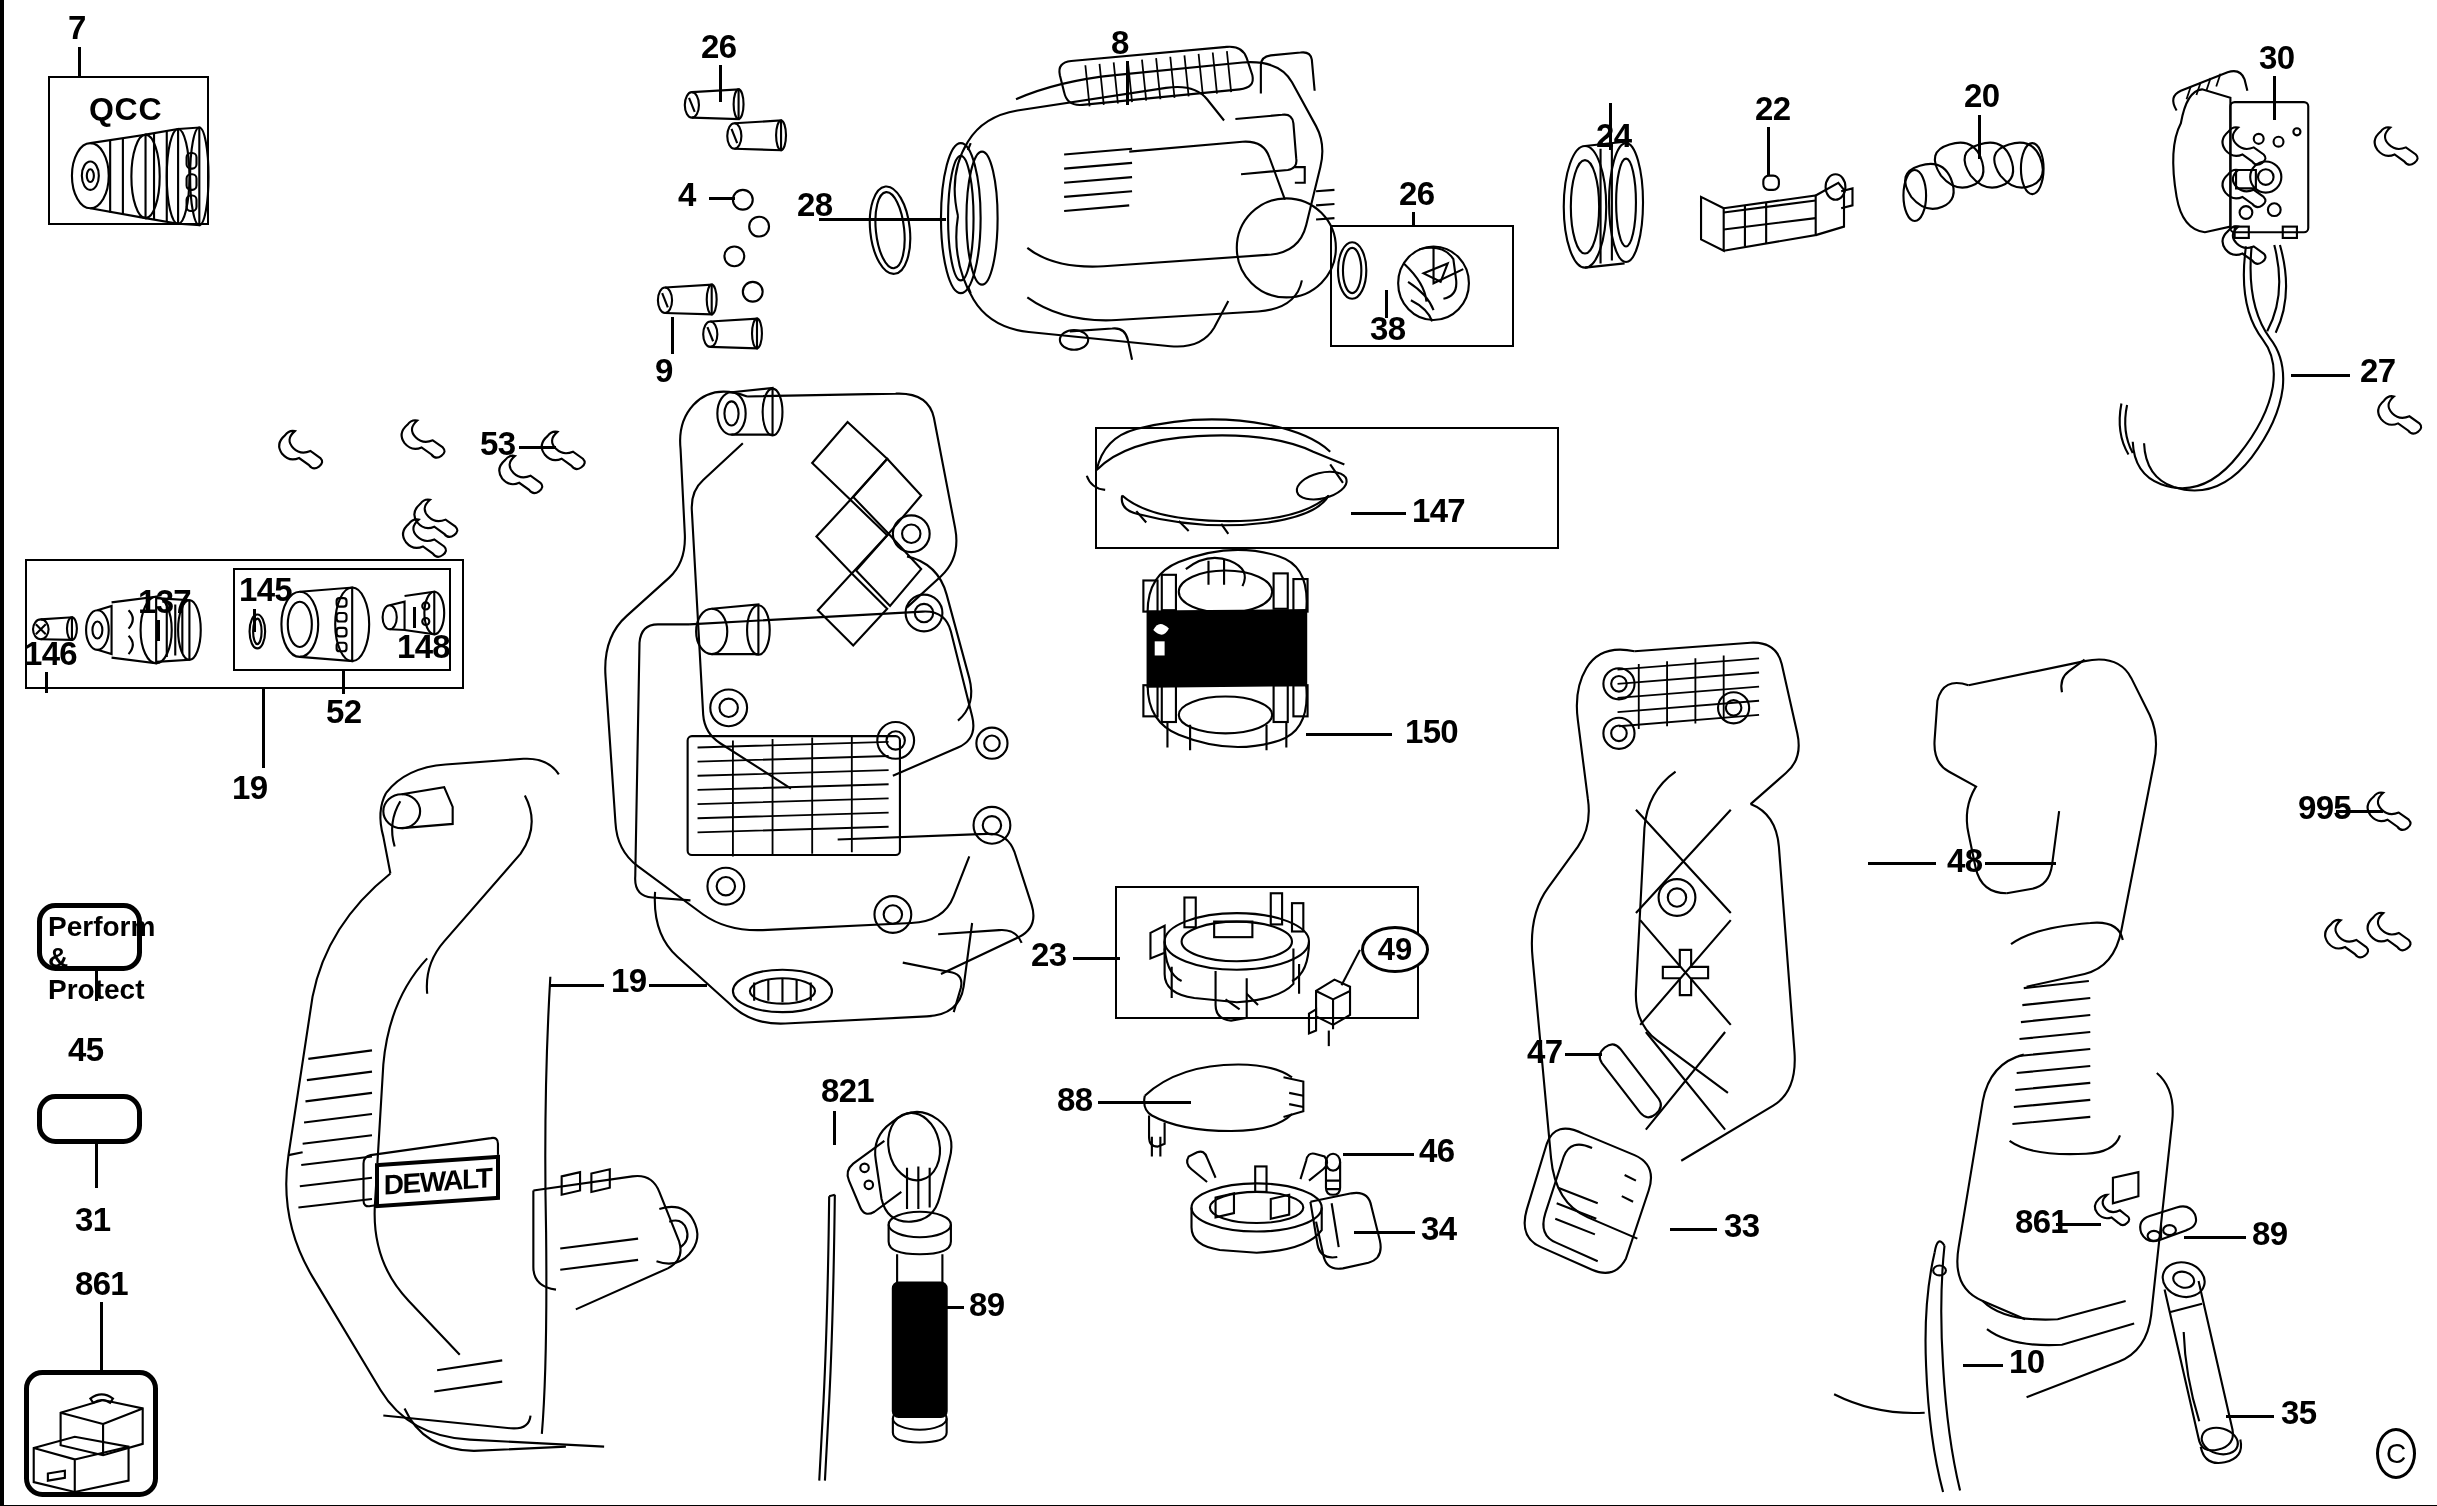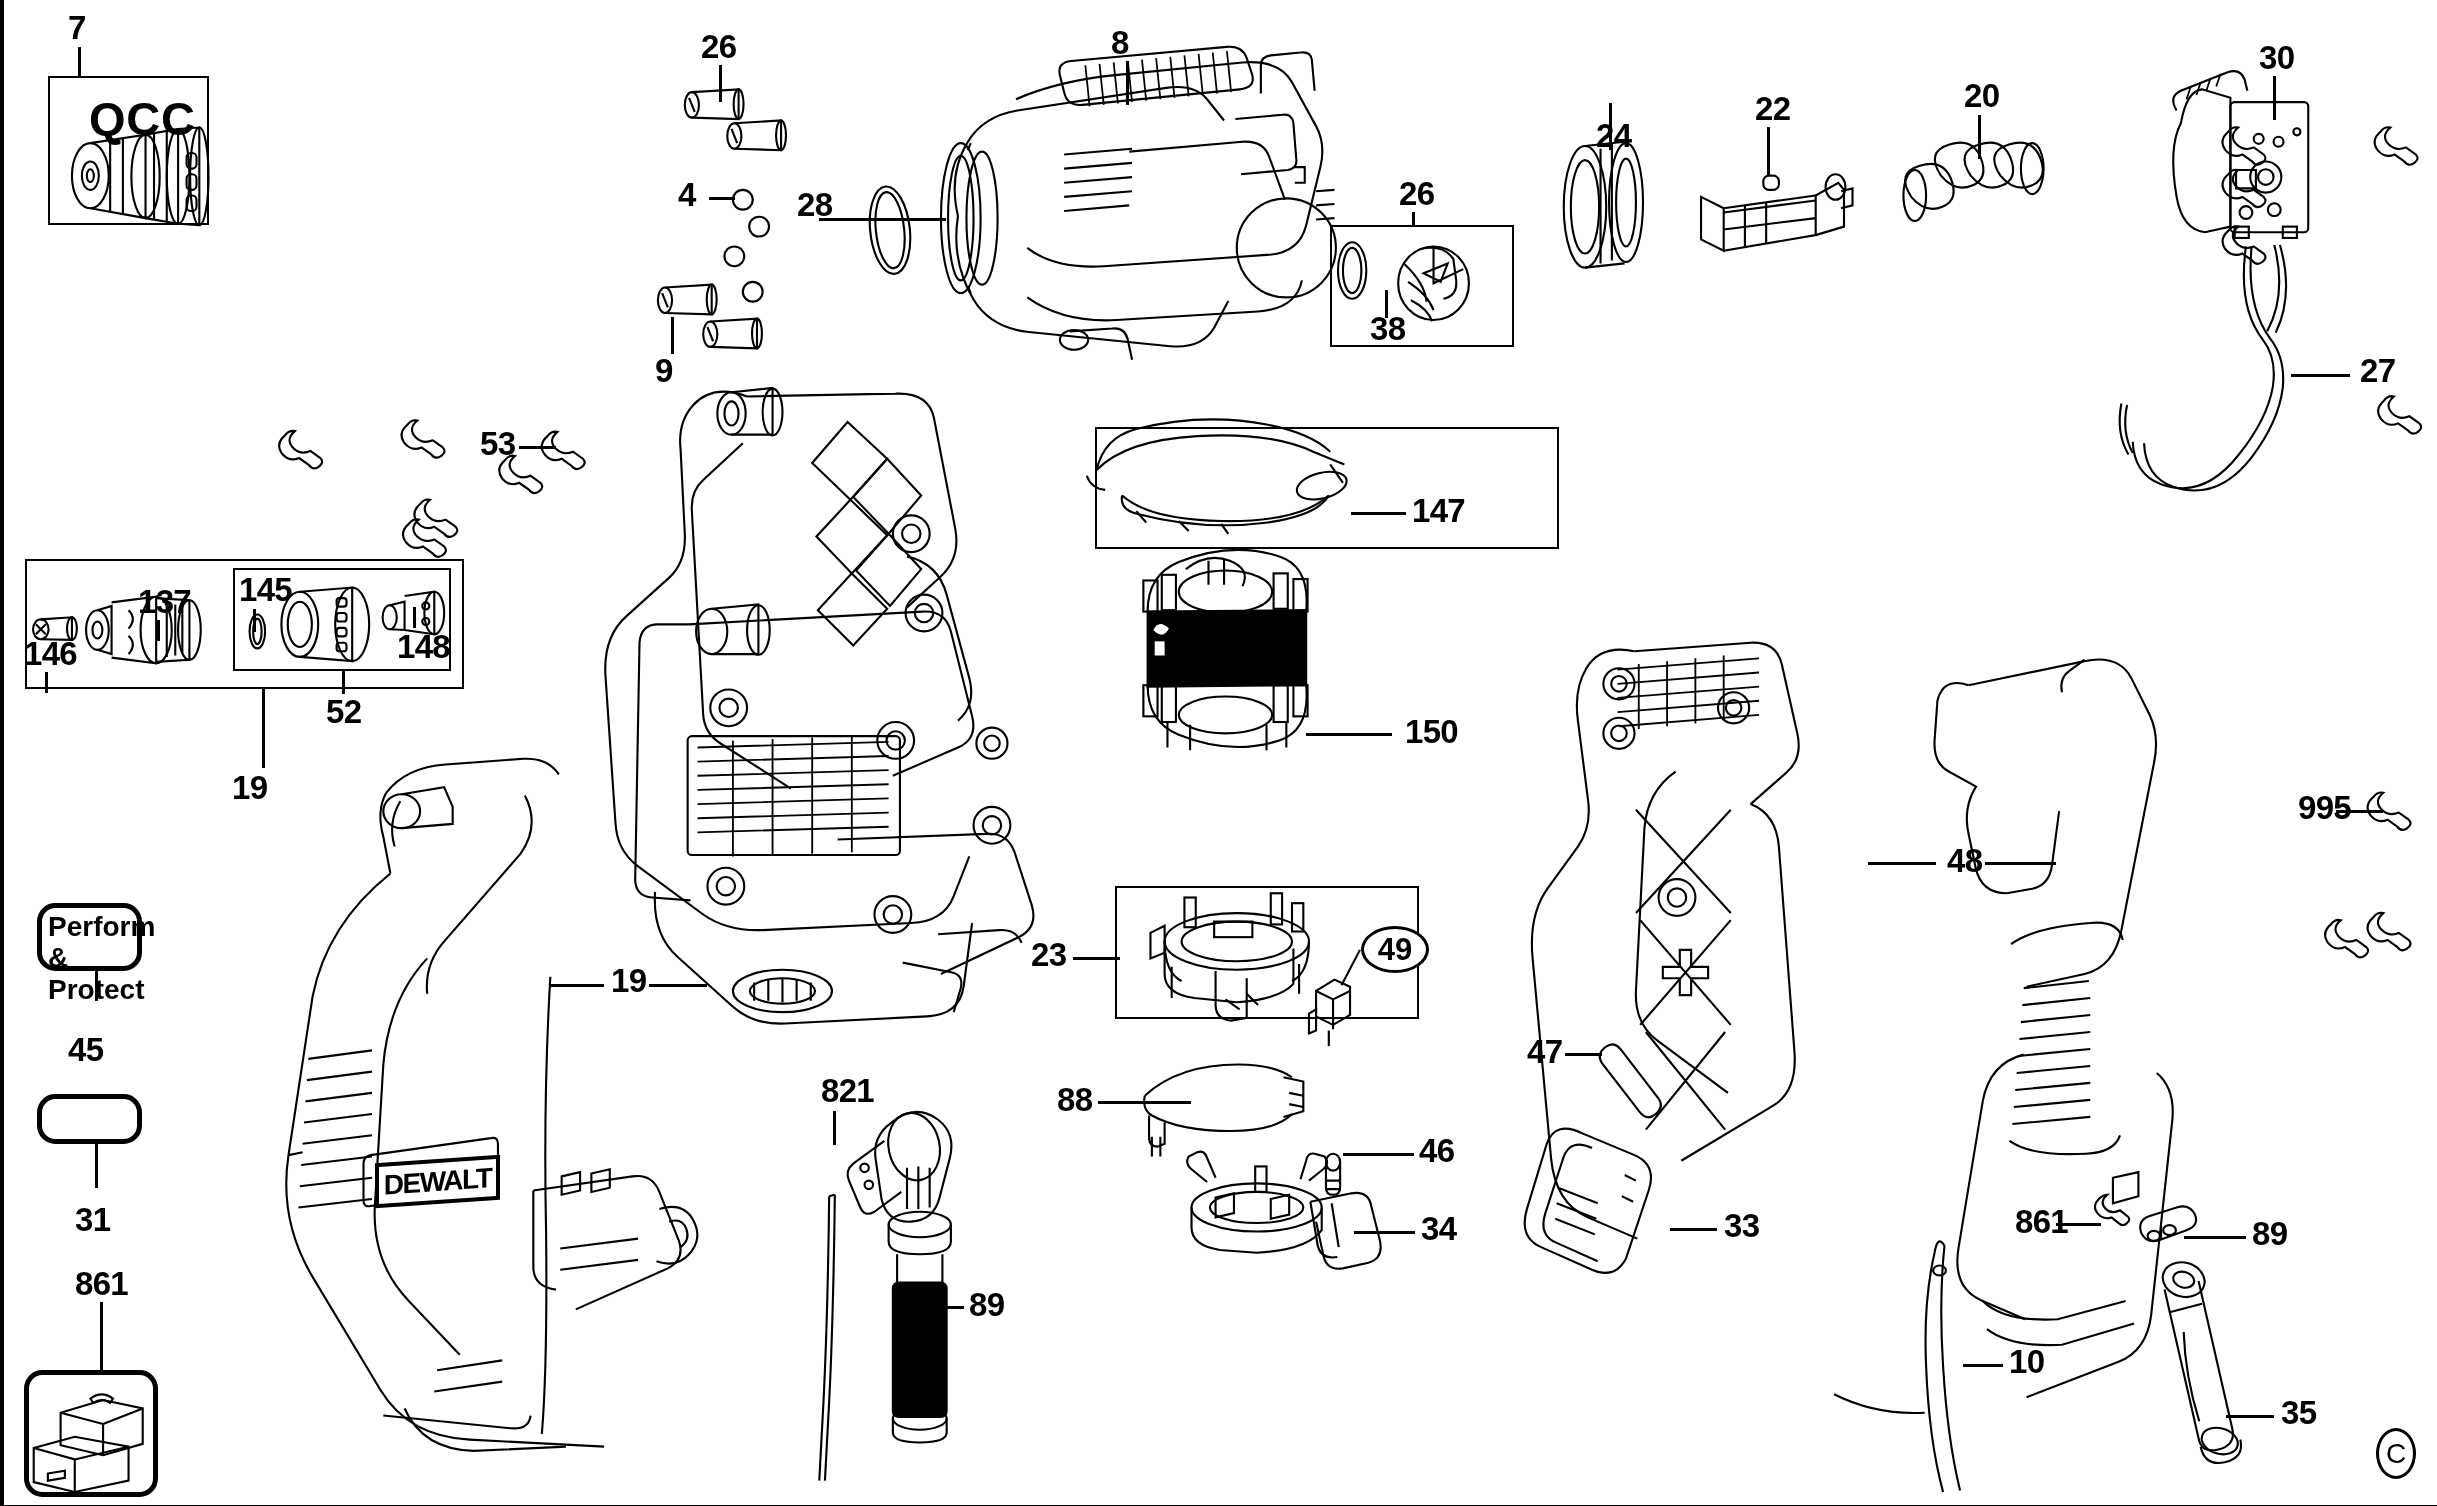--- a/index.html
+++ b/index.html
@@ -25,21 +25,21 @@
   }
   .ln{position:absolute;background:#000;}
   .ln.h{height:2.8px;}
   .ln.v{width:2.8px;}
   .boxo{position:absolute;border:2.8px solid #000;box-sizing:border-box;background:transparent;}
   .rbox{position:absolute;border:5px solid #000;border-radius:18.4px;box-sizing:border-box;background:#fff;}
   .ptxt{
     position:absolute;font-weight:bold;font-size:28px;color:#000;
     font-family:"Liberation Sans",sans-serif;line-height:1.12;
   }
-  .qcc{position:absolute;font-weight:bold;font-size:47px;letter-spacing:0.7px;}
+  .qcc{position:absolute;font-weight:bold;font-size:32px;letter-spacing:0.7px;}
   svg{position:absolute;left:0;top:0;overflow:visible;}
   .circnum{
     position:absolute;width:68px;height:47px;border:3.5px solid #000;border-radius:50%;
     display:flex;align-items:center;justify-content:center;
     font-weight:bold;font-size:31px;background:#fff;box-sizing:border-box;
   }
   .copyr{
     position:absolute;width:40px;height:51px;border:3.5px solid #000;border-radius:50%;
     display:flex;align-items:center;justify-content:center;
     font-size:28px;font-weight:normal;box-sizing:border-box;

